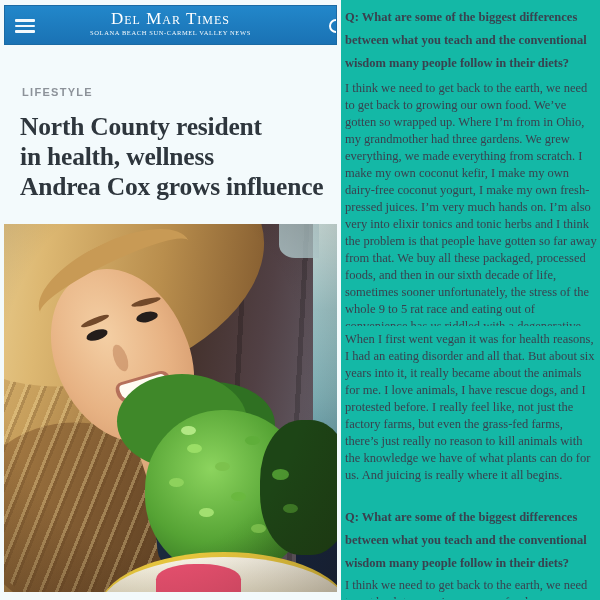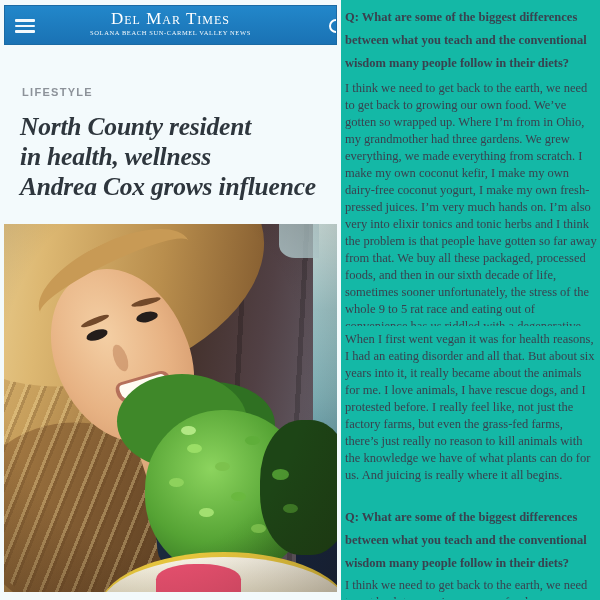--- a/index.html
+++ b/index.html
@@ -19,21 +19,21 @@
     letter-spacing:1px; line-height:20px; font-weight:500; }
   .logo-sub { font-family:"Liberation Serif", serif; font-size:6.5px; letter-spacing:0.6px;
     text-transform:uppercase; opacity:0.95; margin-top:0px; }
   .search { position:absolute; right:-7px; top:13px; width:14px; height:14px;
     border:2.2px solid #ffffff; border-radius:50%; cursor:pointer; }
 
   .category { position:absolute; left:22px; top:86px; font-family:"Liberation Sans", sans-serif;
     font-size:11px; font-weight:600; letter-spacing:1.3px; color:#8c9299; }
 
   .headline { position:absolute; left:20px; top:112px; width:320px; color:#2e363d;
-    font-family:"Liberation Serif", serif; font-size:25.5px; line-height:30px; letter-spacing:-0.2px;font-style:italic; }
+    font-family:"Liberation Serif", serif; font-size:25.5px; line-height:30px; letter-spacing:-0.2px; }
   .headline div { white-space:nowrap; }
 
   
   .photo { position:absolute; left:4px; top:224px; width:333px; height:368px; overflow:hidden;
     background:linear-gradient(100deg,#2a1d1a 0%,#35241f 25%,#43302a 50%,#514044 70%,#5f565f 85%,#6a6570 100%); }
   .photo > div { position:absolute; }
   .panel-lines { inset:0; background:repeating-linear-gradient(93deg, rgba(0,0,0,0) 0 56px, rgba(0,0,0,0.45) 56px 61px); opacity:0.45; }
   .window-strip { right:0; top:0; width:24px; height:78%; background:linear-gradient(#d6ecea,#9cc3c6 30%,#7fb0b6 60%,#4a8496); }
   .window-corner { right:18px; top:0; width:40px; height:34px; background:#b9d6d8; opacity:0.75; border-radius:0 0 0 40%; }
   .navy-patch { left:292px; top:300px; width:41px; height:62px; background:#15253f; }

